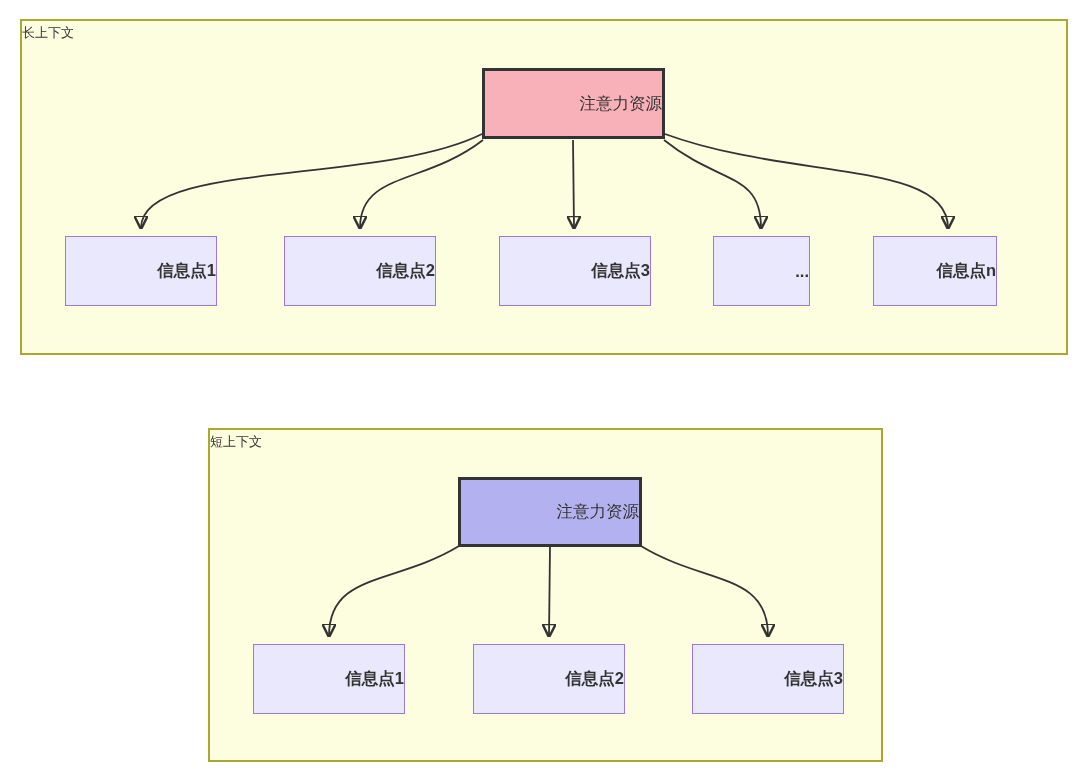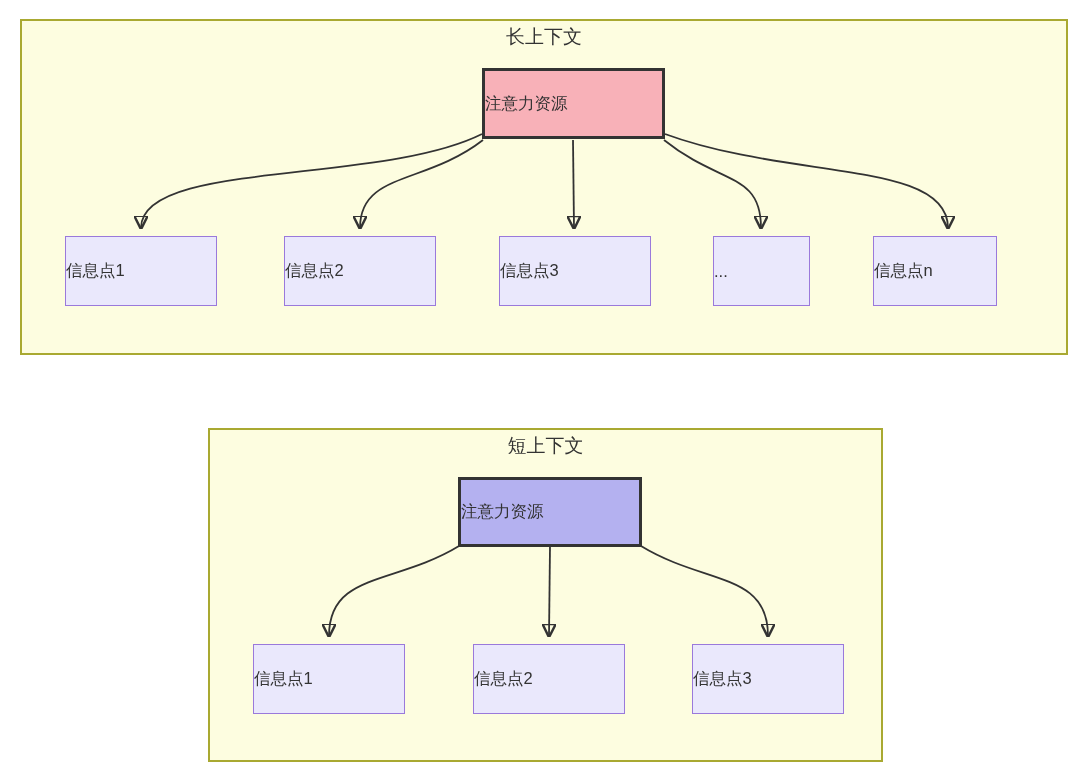--- a/index.html
+++ b/index.html
@@ -5,31 +5,31 @@
   html,body{margin:0;padding:0;background:#ffffff;}
   #canvas{
     position:relative;width:1080px;height:774px;background:#ffffff;overflow:hidden;
     font-family:"Liberation Sans","DejaVu Sans",sans-serif;color:#333333;
   }
   .container{
     position:absolute;background:var(--container-fill);
     border:2px solid var(--container-border);box-sizing:border-box;
   }
   .container-title{
-    position:absolute;left:0;right:0;top:3px;text-align:center;
-    font-size:19px;color:#333333;
+    position:absolute;left:0;right:0;top:3px;
+    font-size:13px;color:#333333;
   }
   .node{
-    position:absolute;display:flex;align-items:center;justify-content:flex-start;
-    box-sizing:border-box;font-size:16.5px;color:#333333;text-align:center;
+    position:absolute;display:flex;align-items:center;justify-content:flex-end;
+    box-sizing:border-box;font-size:16.5px;color:#333333;text-align:center;padding-left:20px;
   }
   .root-node{border:3px solid #333333;}
   .root-long{background:var(--root-fill-long);}
   .root-short{background:var(--root-fill-short);}
-  .child-node{background:var(--child-fill);border:1.5px solid var(--child-border);}
+  .child-node{background:var(--child-fill);border:1.5px solid var(--child-border);font-weight:bold;}
   #edge-layer{position:absolute;left:0;top:0;pointer-events:none;}
   #edge-layer path{stroke:var(--edge);stroke-width:1.8;fill:none;}
 </style>
 </head>
 <body>
 
 <div id="canvas">
 
   <div class="container" style="left:20px;top:19px;width:1048px;height:336px;">
     <div class="container-title">长上下文</div>

